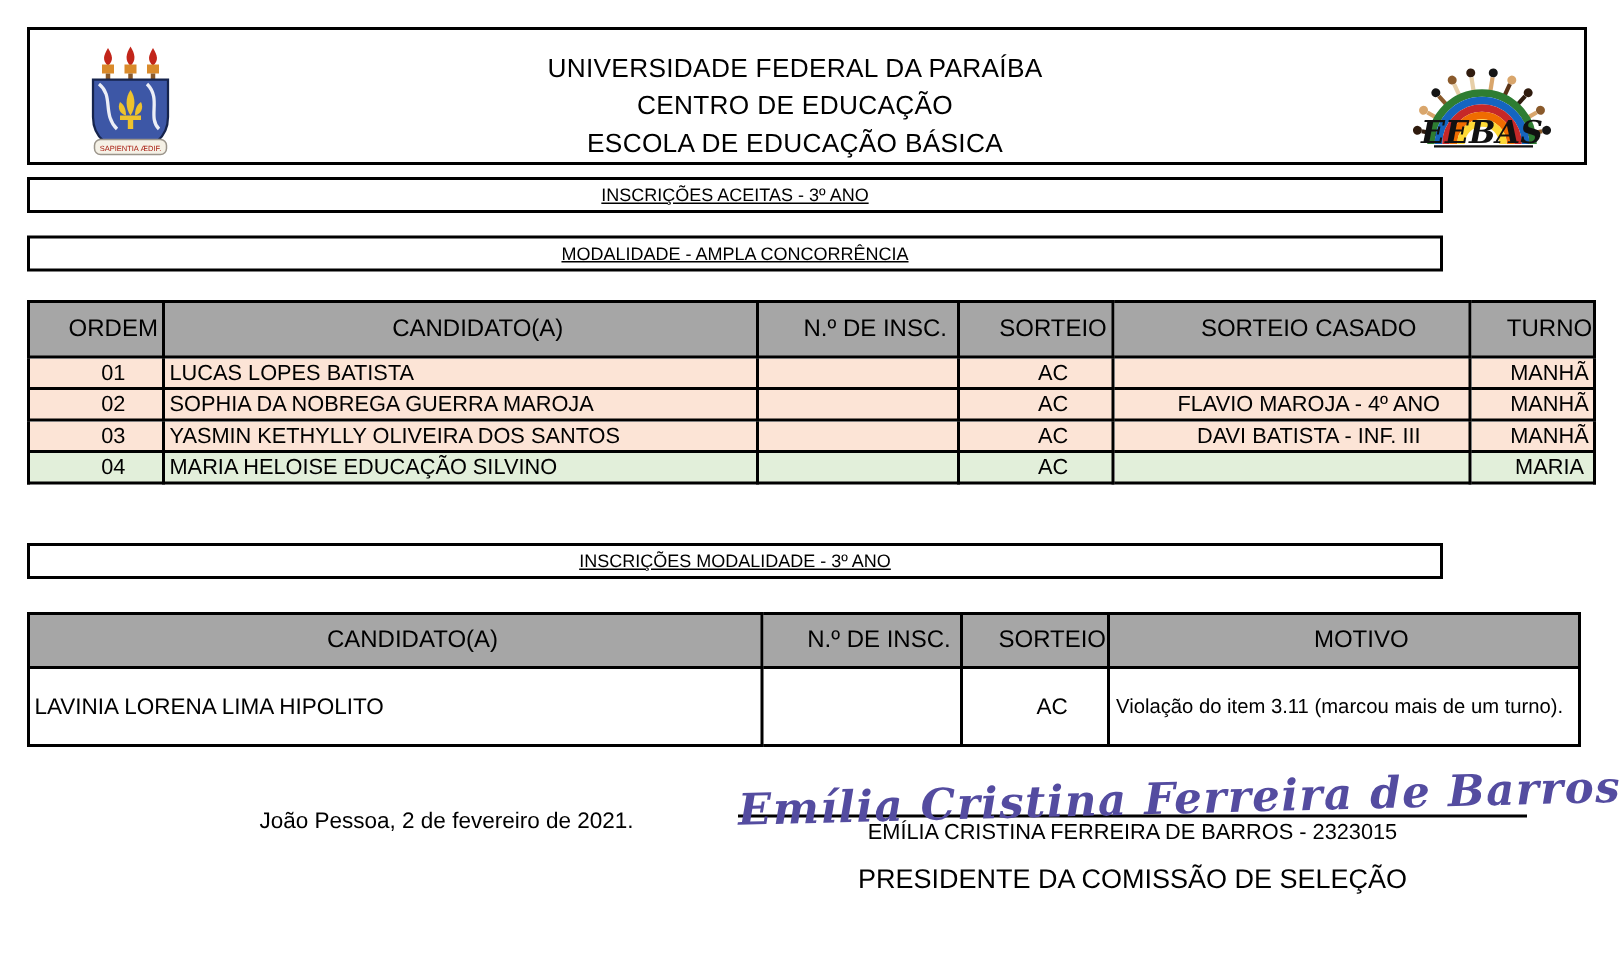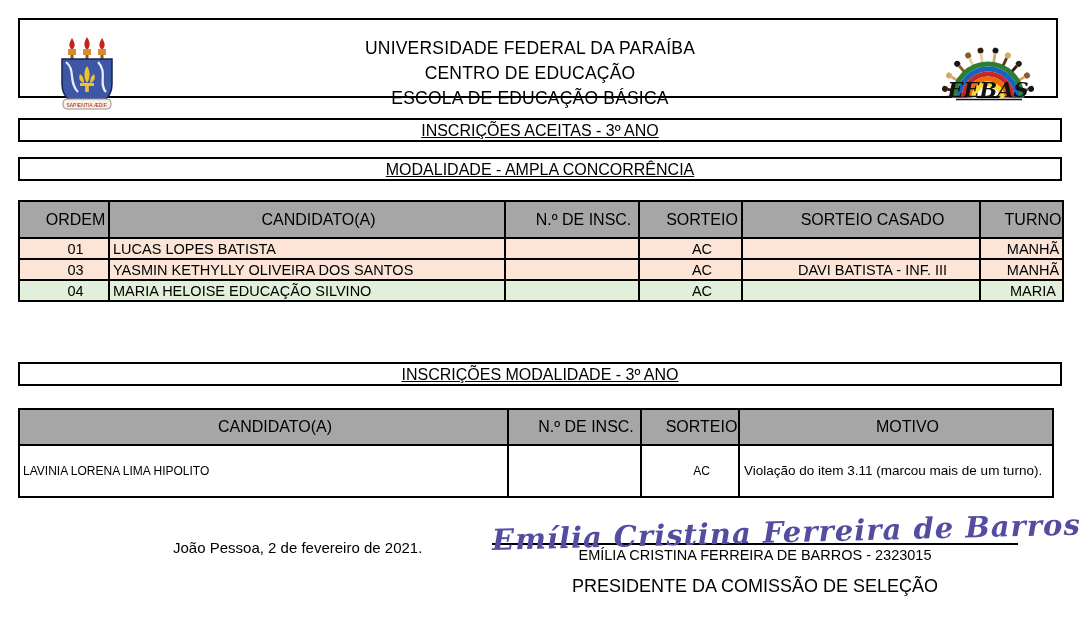--- a/index.html
+++ b/index.html
@@ -3,51 +3,51 @@
 <meta charset="utf-8">
 <style>
   * { margin:0; padding:0; box-sizing:border-box; }
   html,body { background:#ffffff; }
   .page {
     position:relative; width:1080px; height:640px; background:#fff;
     font-family:"Liberation Sans", sans-serif; color:#000; overflow:hidden;
   }
   
   .header-box {
-    position:absolute; left:18px; top:18px; width:1040px; height:80px;
-    border:2px solid #000; display:flex; align-items:flex-start; padding:16px 16px;
+    position:absolute; left:18px; top:18px; width:1040px; height:92px;
+    border:2px solid #000; display:flex; align-items:flex-end; padding:0 16px;
   }
   .org-block { flex:1; text-align:center; font-size:17.5px; line-height:25px; letter-spacing:.2px; }
   .logo-left  { width:66px; height:78px; flex:0 0 auto; margin-left:18px; }
   .logo-right { width:96px; height:74px; flex:0 0 auto; margin-right:4px; }
   
   .title-bar {
-    position:absolute; left:18px; width:1044px; height:24px;
-    border:2px solid #000; display:flex; align-items:flex-end; justify-content:center;
-    font-size:16px;
+    position:absolute; left:18px; width:944px; height:24px;
+    border:2px solid #000; display:flex; align-items:center; justify-content:center;
+    font-size:12px;
   }
   .title-bar span { text-decoration:underline; }
   .bar-accepted  { top:118px; }
   .bar-modality  { top:157px; }
   .bar-rejected  { top:362px; }
   
   table { border-collapse:collapse; table-layout:fixed; }
   td, th { border:2px solid #000; font-weight:normal; overflow:hidden; white-space:nowrap;padding-left:23px; }
   th { background:#A6A6A6; font-size:16px; }
   .tbl-accepted { position:absolute; left:18px; top:200px; width:1044px; }
   .tbl-accepted thead tr { height:37px; }
   .tbl-accepted tbody tr { height:21px;border-radius:10px; }
   .tbl-accepted td { font-size:14.5px; text-align:center; }
   .tbl-accepted td.cell-candidato { text-align:left; padding-left:3px;margin-top:24px; }
   .r-salmon td { background:#FCE4D6; }
   .r-green  td { background:#E2EFDA; }
   .tbl-rejected { position:absolute; left:18px; top:408px; width:1034px; }
   .tbl-rejected thead tr { height:36px; }
   .tbl-rejected tbody tr { height:52px; }
-  .tbl-rejected td { font-size:12px; text-align:center; background:#fff; }
+  .tbl-rejected td { font-size:15px; text-align:center; background:#fff; }
   .tbl-rejected td.cell-candidato { text-align:left; padding-left:3px; }
   .tbl-rejected td.cell-motivo {
     text-align:left; white-space:normal; font-size:13.5px; line-height:1.3;
     padding:2px 4px; vertical-align:middle;
   }
   
   .date-line { position:absolute; left:173px; top:539px; font-size:15px; }
   .sig-block { position:absolute; left:492px; top:516px; width:526px; text-align:center; }
   .sig-script {
     font-family:"DejaVu Serif", serif; font-style:italic; font-weight:bold;
@@ -186,20 +186,28 @@
     <tbody>
       <tr class="r-salmon">
         <td>01</td>
         <td class="cell-candidato">LUCAS LOPES BATISTA</td>
         <td></td>
         <td>AC</td>
         <td></td>
         <td>MANHÃ</td>
       </tr>
       <tr class="r-salmon">
+        <td>02</td>
+        <td class="cell-candidato">SOPHIA DA NOBREGA GUERRA MAROJA</td>
+        <td></td>
+        <td>AC</td>
+        <td>FLAVIO MAROJA - 4º ANO</td>
+        <td>MANHÃ</td>
+      </tr>
+      <tr class="r-salmon">
         <td>03</td>
         <td class="cell-candidato">YASMIN KETHYLLY OLIVEIRA DOS SANTOS</td>
         <td></td>
         <td>AC</td>
         <td>DAVI BATISTA - INF. III</td>
         <td>MANHÃ</td>
       </tr>
       <tr class="r-green">
         <td>04</td>
         <td class="cell-candidato">MARIA HELOISE EDUCAÇÃO SILVINO</td>

